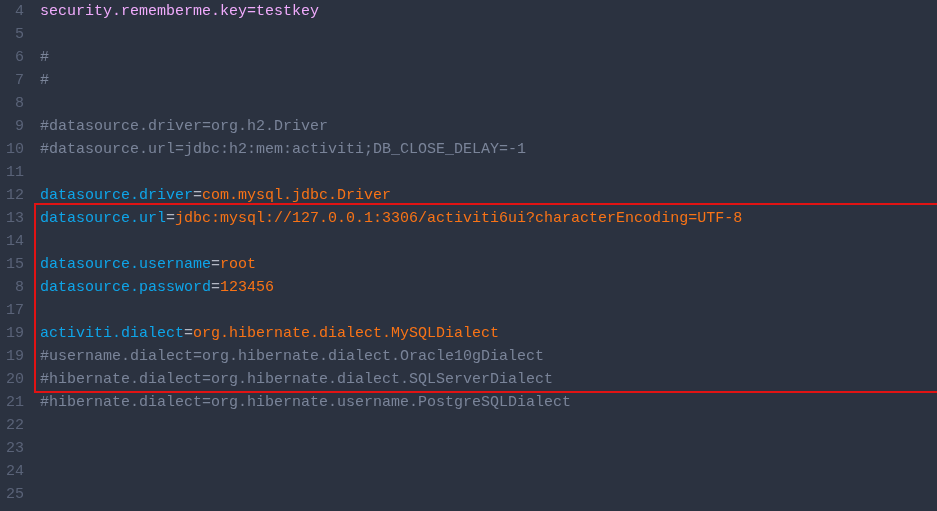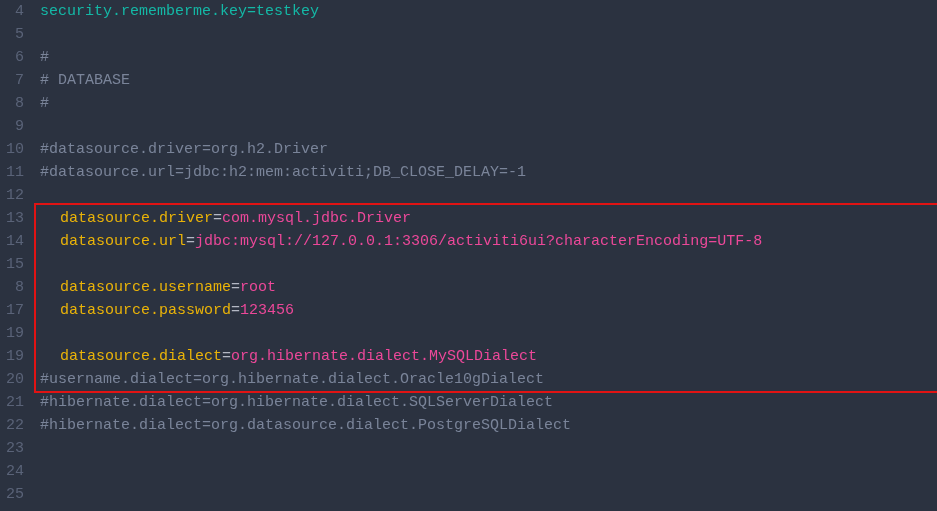--- a/index.html
+++ b/index.html
@@ -31,25 +31,25 @@
   .code {
     position: relative;
     flex: 1;
     padding-left: 6px;
   }
   .line {
     height: 23px;
     white-space: pre;
     color: #7a8499;
   }
-  .key { color: #eab308; margin-left: 20px; }
+  .key { color: #0ea5e9; }
   .eq  { color: #b4b8c4; }
-  .val { color: #ec4899; }
+  .val { color: #f97316; }
   .comment { color: #7a8499; }
-  .dim { color: #14b8a6; }
+  .dim { color: #f0abfc; }
   .highlight-box {
     position: absolute;
     border: 2px solid #e11313;
     pointer-events: none;
   }
 </style>
 </head>
 <body>
 
 <div class="editor">
@@ -75,31 +75,30 @@
       <div>22</div>
       <div>23</div>
       <div>24</div>
       <div>25</div>
     </div>
   <div class="code">
     <div class="highlight-box" style="top: 203px; left: 0px; width: 910px; height: 190px;"></div>
   <div class="line"><span class="dim">security.rememberme.key</span><span class="dim">=</span><span class="dim">testkey</span></div>
       <div class="line"></div>
       <div class="line"><span class="comment">#</span></div>
-      <div class="line"><span class="comment"># DATABASE</span></div>
       <div class="line"><span class="comment">#</span></div>
       <div class="line"></div>
       <div class="line"><span class="comment">#datasource.driver=org.h2.Driver</span></div>
       <div class="line"><span class="comment">#datasource.url=jdbc:h2:mem:activiti;DB_CLOSE_DELAY=-1</span></div>
       <div class="line"></div>
       <div class="line"><span class="key">datasource.driver</span><span class="eq">=</span><span class="val">com.mysql.jdbc.Driver</span></div>
       <div class="line"><span class="key">datasource.url</span><span class="eq">=</span><span class="val">jdbc:mysql://127.0.0.1:3306/activiti6ui?characterEncoding=UTF-8</span></div>
       <div class="line"></div>
       <div class="line"><span class="key">datasource.username</span><span class="eq">=</span><span class="val">root</span></div>
       <div class="line"><span class="key">datasource.password</span><span class="eq">=</span><span class="val">123456</span></div>
       <div class="line"></div>
-      <div class="line"><span class="key">datasource.dialect</span><span class="eq">=</span><span class="val">org.hibernate.dialect.MySQLDialect</span></div>
+      <div class="line"><span class="key">activiti.dialect</span><span class="eq">=</span><span class="val">org.hibernate.dialect.MySQLDialect</span></div>
       <div class="line"><span class="comment">#username.dialect=org.hibernate.dialect.Oracle10gDialect</span></div>
       <div class="line"><span class="comment">#hibernate.dialect=org.hibernate.dialect.SQLServerDialect</span></div>
-      <div class="line"><span class="comment">#hibernate.dialect=org.datasource.dialect.PostgreSQLDialect</span></div>
+      <div class="line"><span class="comment">#hibernate.dialect=org.hibernate.username.PostgreSQLDialect</span></div>
       <div class="line"></div>
     </div>
 </div>
 
 </body></html>

